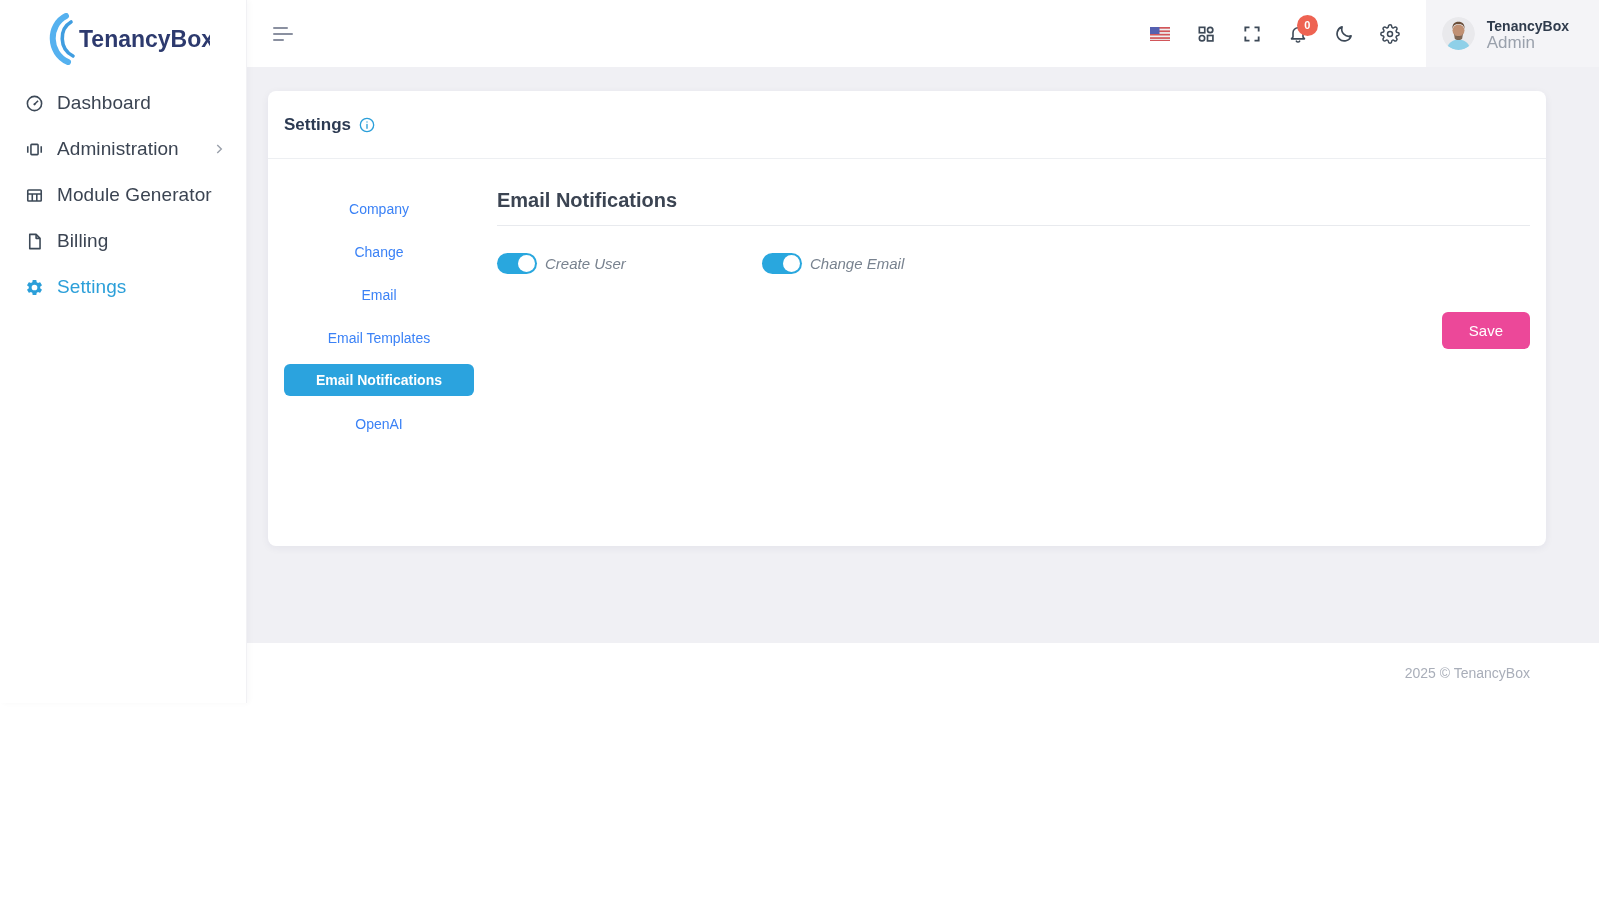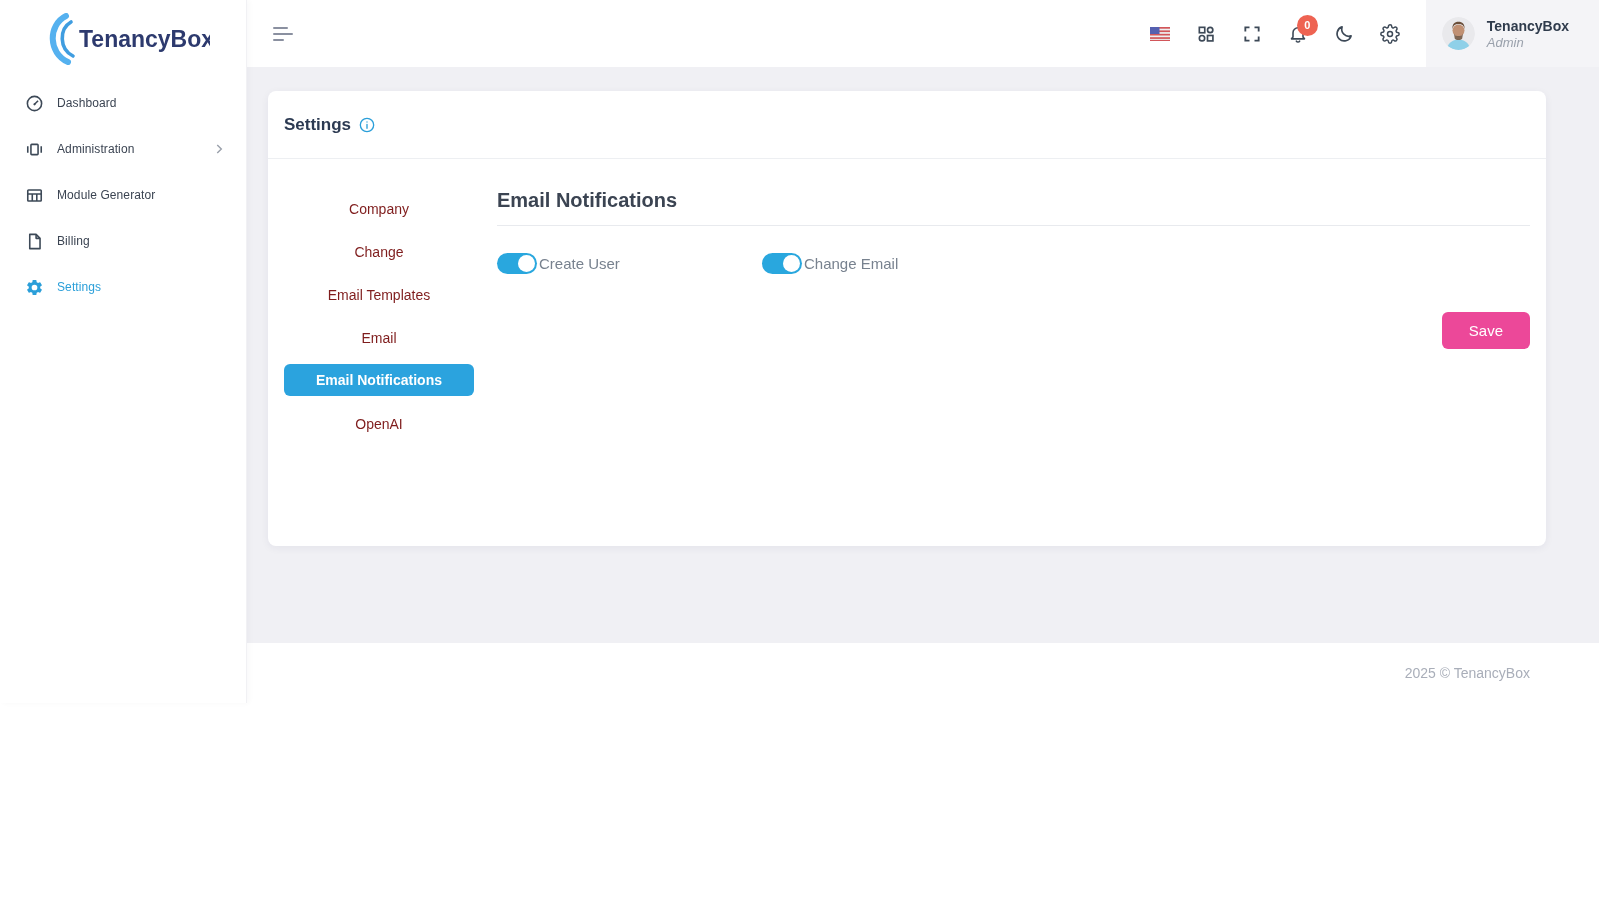--- a/index.html
+++ b/index.html
@@ -16,21 +16,21 @@
   .sidebar {
     width: 246px; flex-shrink: 0; background: #fff;
     box-shadow: 1px 0 0 #f1f1f4, 3px 0 6px rgba(30,30,60,0.03);
     z-index: 5; position: relative;
   }
   .logo-wrap { padding: 9px 0 0 40px; height: 68px; display: flex; align-items: center; }
   .nav { margin-top: 12px; }
   .nav-item {
     display: flex; align-items: center; height: 46px;
     padding: 0 20px 0 25px; cursor: pointer;
-    font-size: 12px; color: #3b4452;
+    font-size: 19px; color: #3b4452;
   }
   .nav-item .nav-icon { width: 19px; height: 19px; margin-right: 13px; display: flex; align-items: center; }
   .nav-item .nav-icon svg { width: 19px; height: 19px; }
   .nav-item .nav-label { flex: 1; letter-spacing: .1px; }
   .nav-item.active { color: #2b9fd9; }
   .nav-chevron { width: 14px; height: 14px; }
 
   
   .main { flex: 1; display: flex; flex-direction: column; min-width: 0; }
 
@@ -53,52 +53,52 @@
     background: #ee6352; color: #fff; border-radius: 50%;
     font-size: 11px; font-weight: bold; display: flex; align-items: center; justify-content: center;
   }
   .profile {
     height: 100%; background: #f4f4f7; display: flex; align-items: center;
     gap: 12px; padding: 0 30px 0 16px; cursor: pointer;
   }
   .avatar { width: 33px; height: 33px; border-radius: 50%; overflow: hidden; flex-shrink: 0; }
   .avatar svg { width: 33px; height: 33px; display: block; }
   .profile-name { font-size: 14px; font-weight: bold; color: #2f3b4c; line-height: 18px; }
-  .profile-role { font-size: 13px; color: #9aa1ac; line-height: 16px; font-style: italic; }
+  .profile-role { font-size: 17px; color: #9aa1ac; line-height: 16px; }
 
   
   .content { flex: 1; background: #f0f0f4; padding: 24px 53px 0 22px; overflow: hidden; }
   .card {
     background: #fff; border-radius: 8px; min-height: 455px;
     box-shadow: 0 2px 8px rgba(40,40,80,0.06);
   }
   .card-header {
     display: flex; align-items: center; gap: 8px;
     padding: 24px 16px 23px 16px; border-bottom: 1px solid #edeff2;
   }
   .card-title { font-size: 17px; font-weight: bold; color: #2c3a52; }
   .info-icon { width: 16px; height: 16px; display: flex; cursor: pointer; }
   .info-icon svg { width: 16px; height: 16px; }
 
   .card-body { display: flex; padding: 28px 16px 30px 16px; }
   .tabs-col { width: 190px; flex-shrink: 0; display: flex; flex-direction: column; }
   .tab {
     height: 43px; display: flex; align-items: center; justify-content: center;
-    font-size: 14px; color: #7f1d1d; cursor: pointer;
+    font-size: 14px; color: #3b82f6; cursor: pointer;
   }
   .tab.active {
     height: 32px; margin: 5px 0 6px 0; background: #2ba3de; color: #fff;
     font-weight: bold; border-radius: 6px;
   }
   .content-col { flex: 1; padding-left: 23px; min-width: 0; }
   .section-heading { font-size: 20px; font-weight: bold; color: #3b4452; margin-top: 2px; }
   .section-divider { border: none; border-top: 1px solid #e8eaee; margin-top: 13px; }
 
   .toggles-row { display: grid; grid-template-columns: 265px auto; margin-top: 27px; }
-  .toggle-group { display: flex; align-items: center; gap: 2px; }
+  .toggle-group { display: flex; align-items: center; gap: 8px; font-style: italic; }
   .toggle {
     width: 40px; height: 21px; border-radius: 11px; background: #29a7de;
     position: relative; cursor: pointer; flex-shrink: 0; display: inline-block;
   }
   .toggle .knob {
     position: absolute; top: 2px; right: 2px; width: 17px; height: 17px;
     background: #fff; border-radius: 50%; display: block;
   }
   .toggle-label { font-size: 15px; color: #78828f; }
 
@@ -266,22 +266,22 @@
             <svg viewBox="0 0 24 24" fill="none" stroke="#2b9fd9" stroke-width="2" stroke-linecap="round">
               <circle cx="12" cy="12" r="10"></circle>
                 <path d="M12 7.5h.01M12 11v6"></path>
             </svg>
           </span>
         </div>
         <div class="card-body">
           <div class="tabs-col">
             <div class="tab">Company</div>
             <div class="tab">Change</div>
+            <div class="tab">Email</div>
             <div class="tab">Email Templates</div>
-            <div class="tab">Email</div>
             <div class="tab active">Email Notifications</div>
             <div class="tab">OpenAI</div>
           </div>
           <div class="content-col">
             <h2 class="section-heading">Email Notifications</h2>
             <hr class="section-divider">
             <div class="toggles-row">
               <div class="toggle-group">
                 <span class="toggle">
                     <span class="knob"></span>

